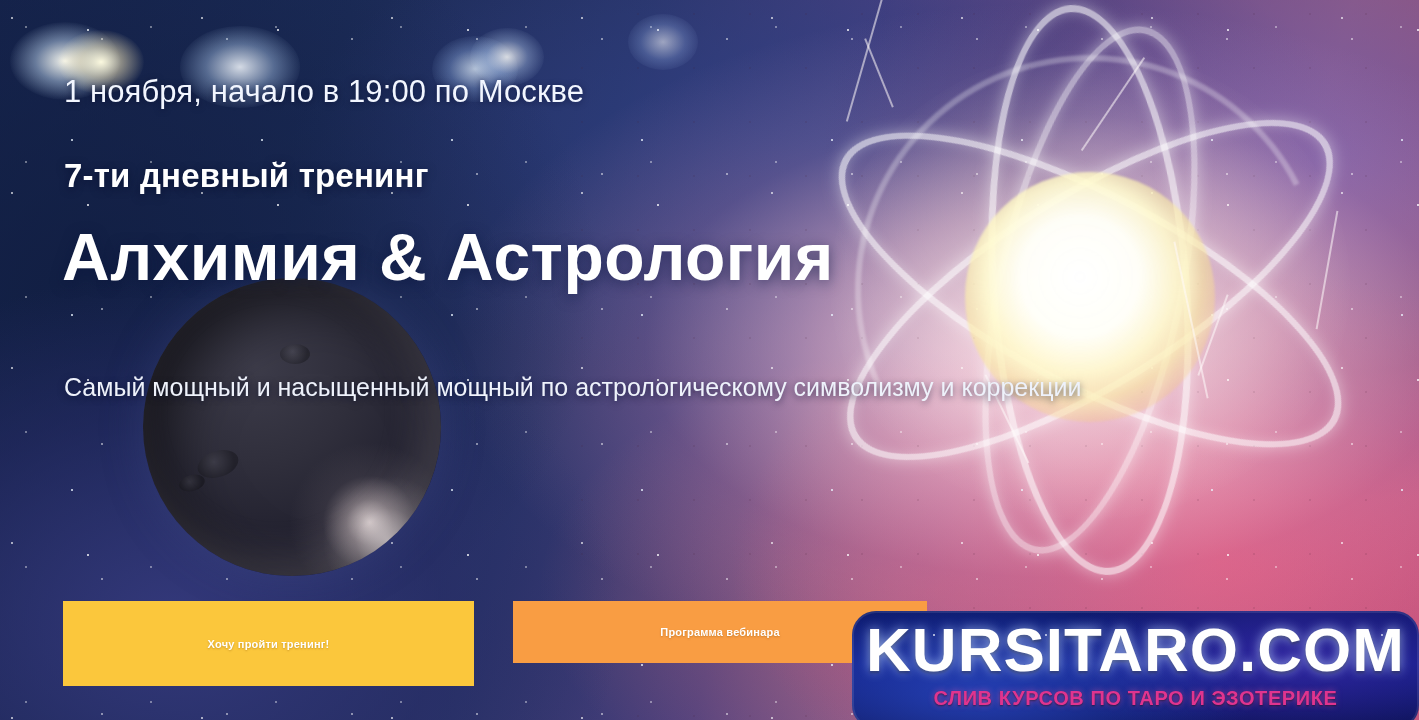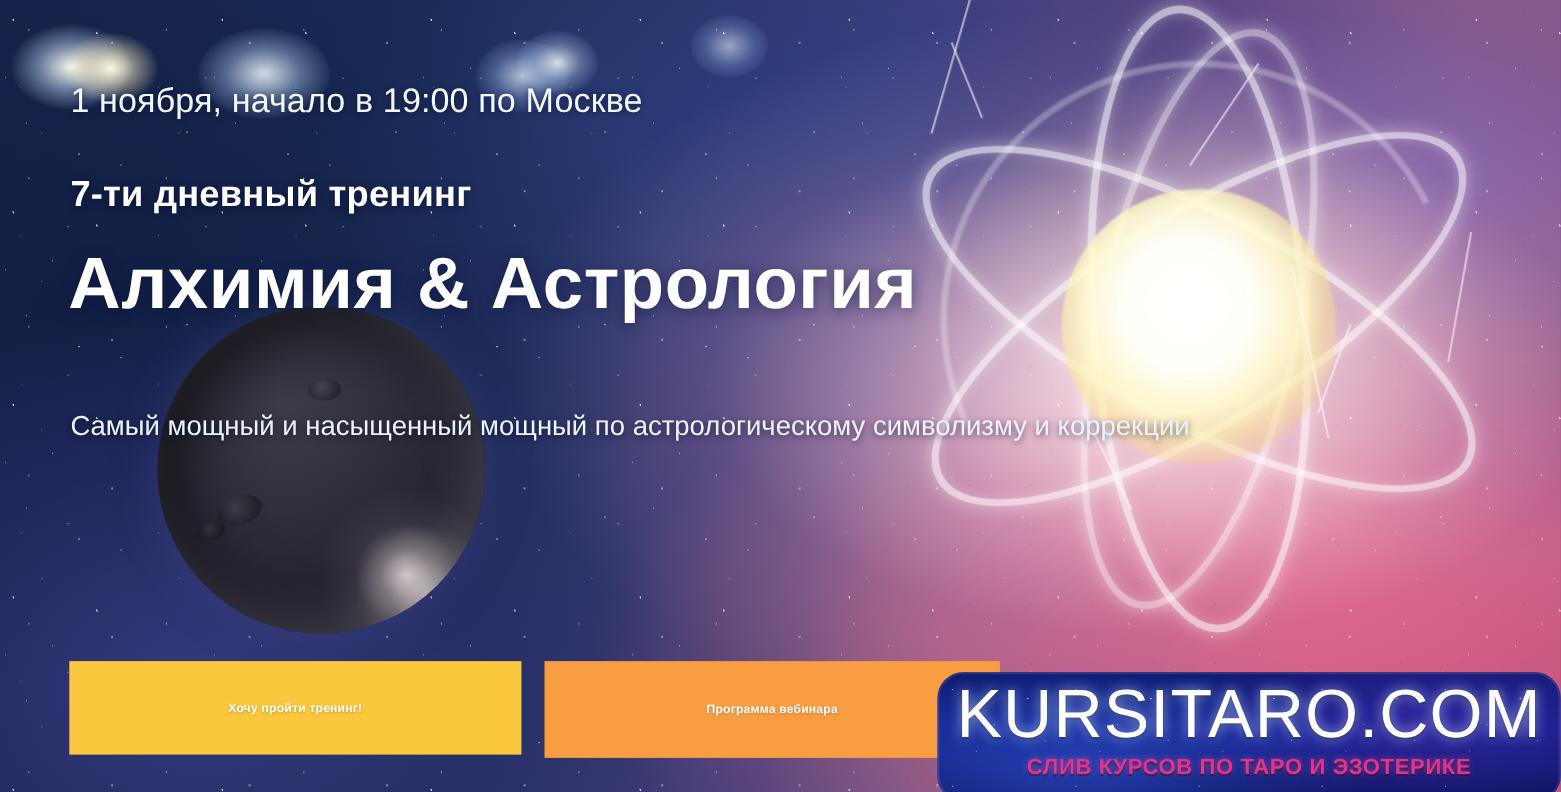--- a/index.html
+++ b/index.html
@@ -211,21 +211,21 @@
     letter-spacing:.2px;
     cursor:pointer;
     text-shadow:0 1px 2px rgba(120,70,0,.35);
     border:0;
   }
   .btn-primary {
     left:63px; top:601px; width:411px; height:85px;
     background:#fbc73c;
   }
   .btn-secondary {
-    left:495px; top:601px; width:414px; height:88px;
+    left:513px; top:601px; width:414px; height:62px;
     background:#f99d43;
   }
 
   
   .watermark {
     position:absolute;
     left:852px; top:611px;
     width:567px; height:118px;
     border-radius:24px 24px 24px 24px;
     overflow:hidden;
@@ -241,21 +241,21 @@
       radial-gradient(1.2px 1.2px at 14px 16px, rgba(255,255,255,.9) 50%, transparent 52%),
       radial-gradient(1px 1px at 52px 48px, rgba(200,220,255,.75) 50%, transparent 52%),
       radial-gradient(1.5px 1.5px at 82px 24px, rgba(255,255,255,.8) 50%, transparent 52%),
       radial-gradient(1px 1px at 36px 72px, rgba(220,235,255,.6) 50%, transparent 52%),
       radial-gradient(1.1px 1.1px at 98px 62px, rgba(255,255,255,.65) 50%, transparent 52%);
     background-size:112px 88px;
   }
   .wm-title {
     position:absolute; left:0; right:0; top:6px;
     text-align:center;
-    font-size:62px; font-weight:400; color:#ffffff;
+    font-size:62px; font-weight:700; color:#ffffff;
     letter-spacing:1px; line-height:1.05;
     text-shadow:0 0 12px rgba(190,215,255,.75), 0 2px 3px rgba(0,0,0,.45);
     white-space:nowrap;
   }
   .wm-sub {
     position:absolute; left:0; right:0; top:76px;
     text-align:center;
     font-size:20px; font-weight:700; color:#e0348f;
     letter-spacing:.6px;
     text-shadow:0 0 6px rgba(255,90,170,.55), 0 1px 2px rgba(0,0,0,.6);

